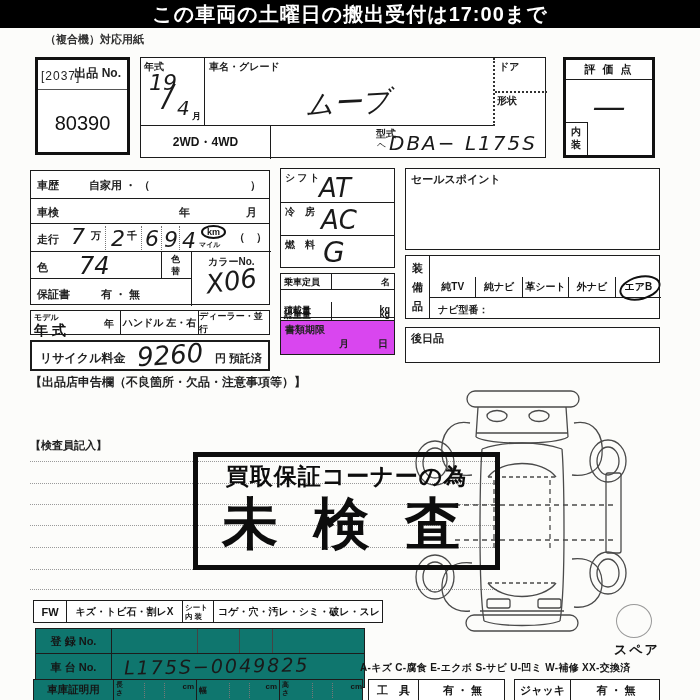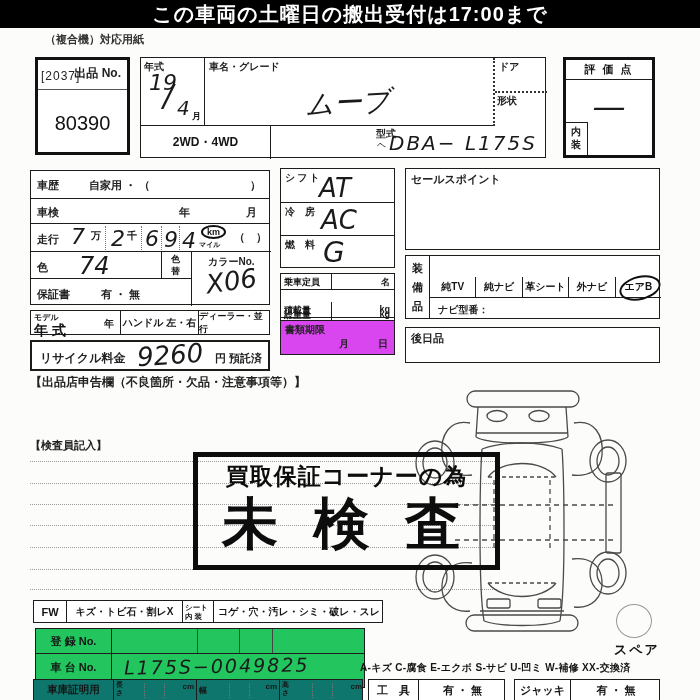--- a/index.html
+++ b/index.html
@@ -282,21 +282,21 @@
 <div class="abs bd" style="left:33px;top:600px;width:350px;height:23px;background:#fff;">
   <div class="abs center" style="left:0;top:0;width:33px;height:100%;border-right:1.5px solid #1c1c1c;font-size:11px;font-weight:bold;">FW</div>
   <div class="abs center" style="left:33px;top:0;width:116px;height:100%;border-right:1.5px solid #1c1c1c;font-size:10px;font-weight:bold;">キズ・トビ石・割レX</div>
   <div class="abs" style="left:149px;top:0;width:31px;height:100%;border-right:1.5px solid #1c1c1c;">
     <span class="abs" style="left:2px;top:2px;font-size:7.5px;font-weight:bold;">シート</span>
     <span class="abs" style="left:2px;top:11px;font-size:7.5px;font-weight:bold;">内 装</span>
   </div>
   <div class="abs center" style="left:180px;top:0;width:170px;height:100%;font-size:10px;font-weight:bold;">コゲ・穴・汚レ・シミ・破レ・スレ</div>
 </div>
 
-<div class="abs bd" style="left:35px;top:628px;width:330px;height:60px;background:#22c55e;">
+<div class="abs bd" style="left:35px;top:628px;width:330px;height:60px;background:#0f766e;">
   <div class="abs" style="left:0;top:0;width:100%;height:25px;border-bottom:1.5px solid #1c1c1c;">
     <div class="abs center" style="left:0;top:0;width:76px;height:100%;border-right:1.5px solid #1c1c1c;font-size:11px;font-weight:bold;">登 録 No.</div>
     <div class="abs" style="left:161px;top:0;height:100%;border-left:1.2px solid #444;"></div>
     <div class="abs" style="left:203px;top:0;height:100%;border-left:1.2px solid #444;"></div>
     <div class="abs" style="left:236px;top:0;height:100%;border-left:1.2px solid #444;"></div>
   </div>
   <div class="abs" style="left:0;top:25px;width:100%;height:26px;">
     <div class="abs center" style="left:0;top:0;width:76px;height:100%;border-right:1.5px solid #1c1c1c;font-size:11px;font-weight:bold;">車 台 No.</div>
     <span class="abs hw" style="left:88px;top:1px;font-size:19px;letter-spacing:2px;transform:rotate(-1deg);">L175S−0049825</span>
   </div>

